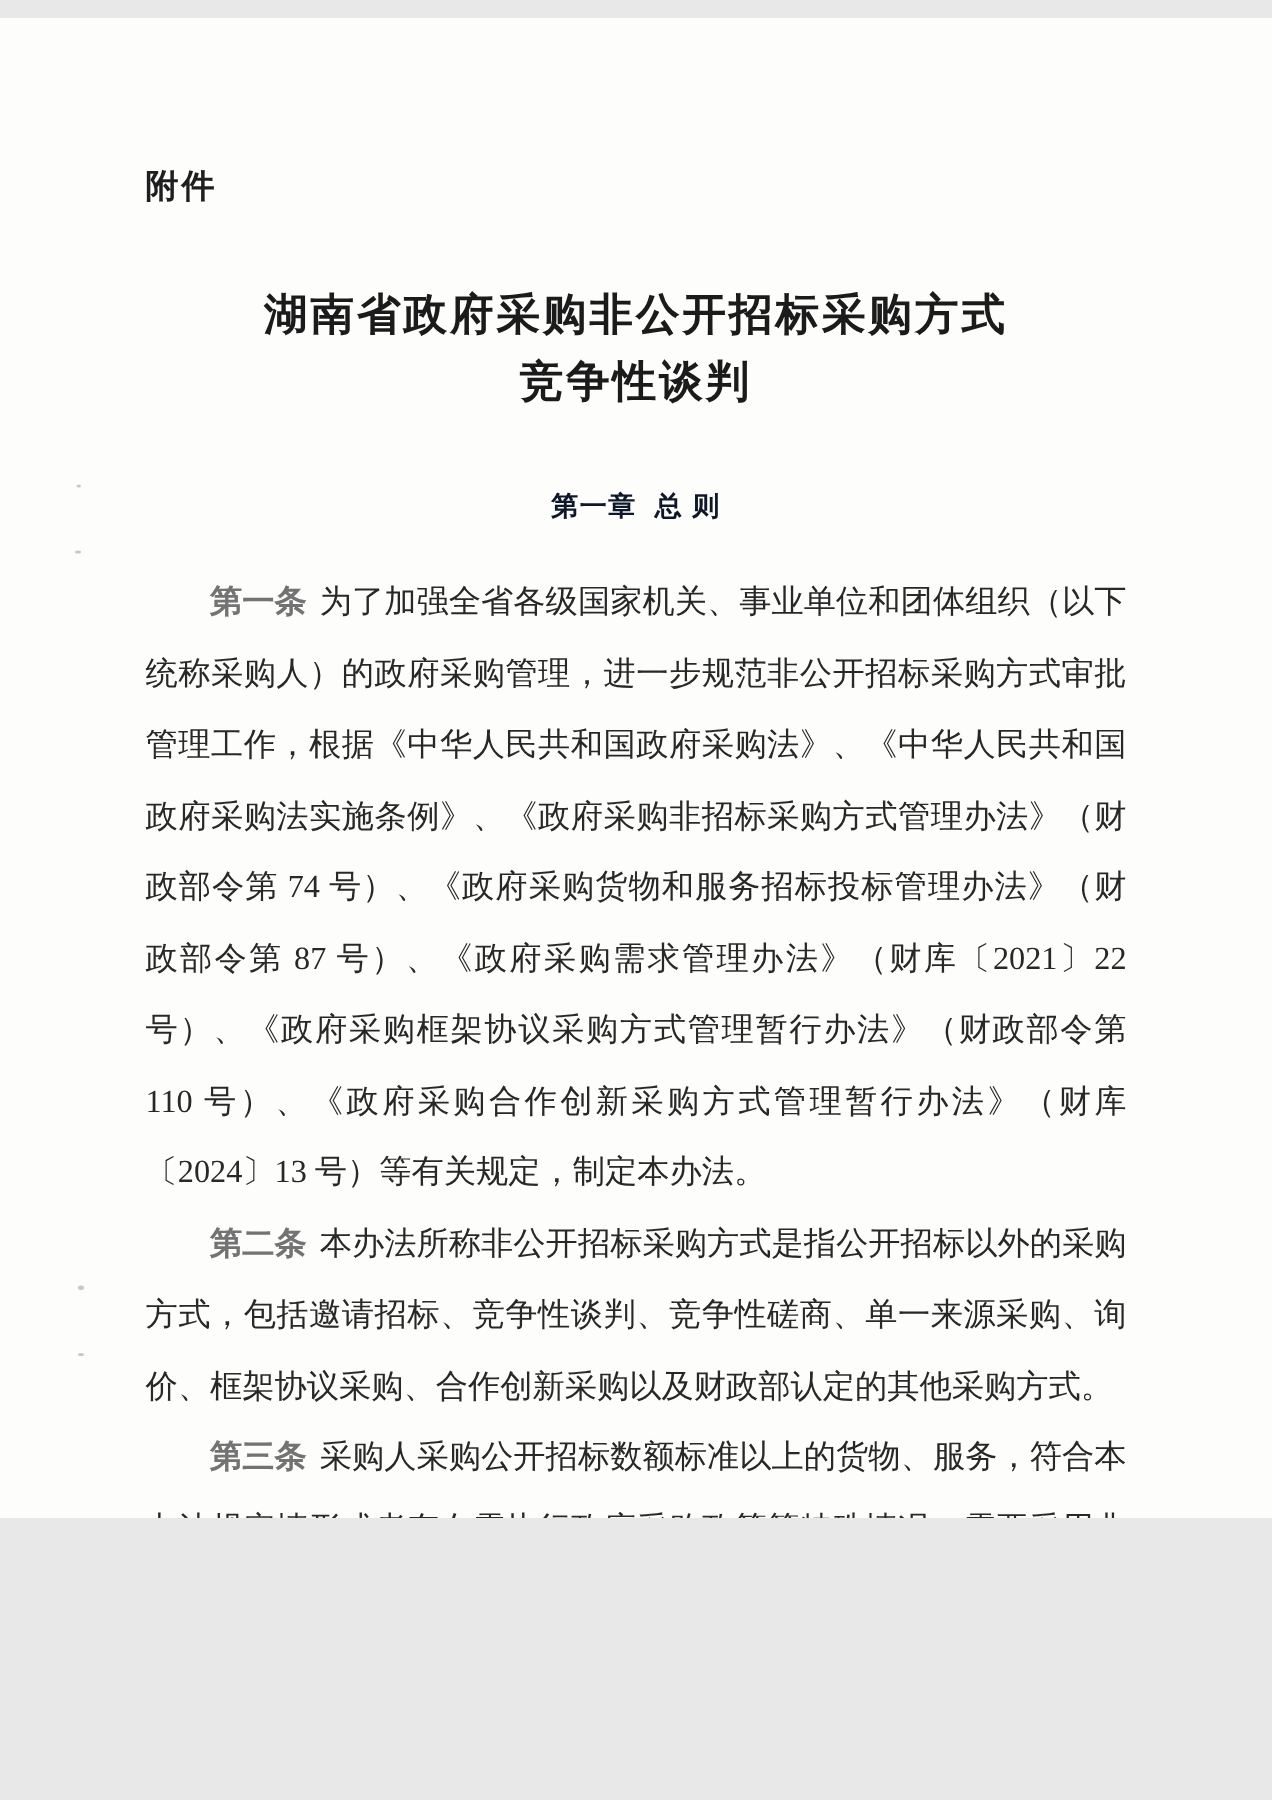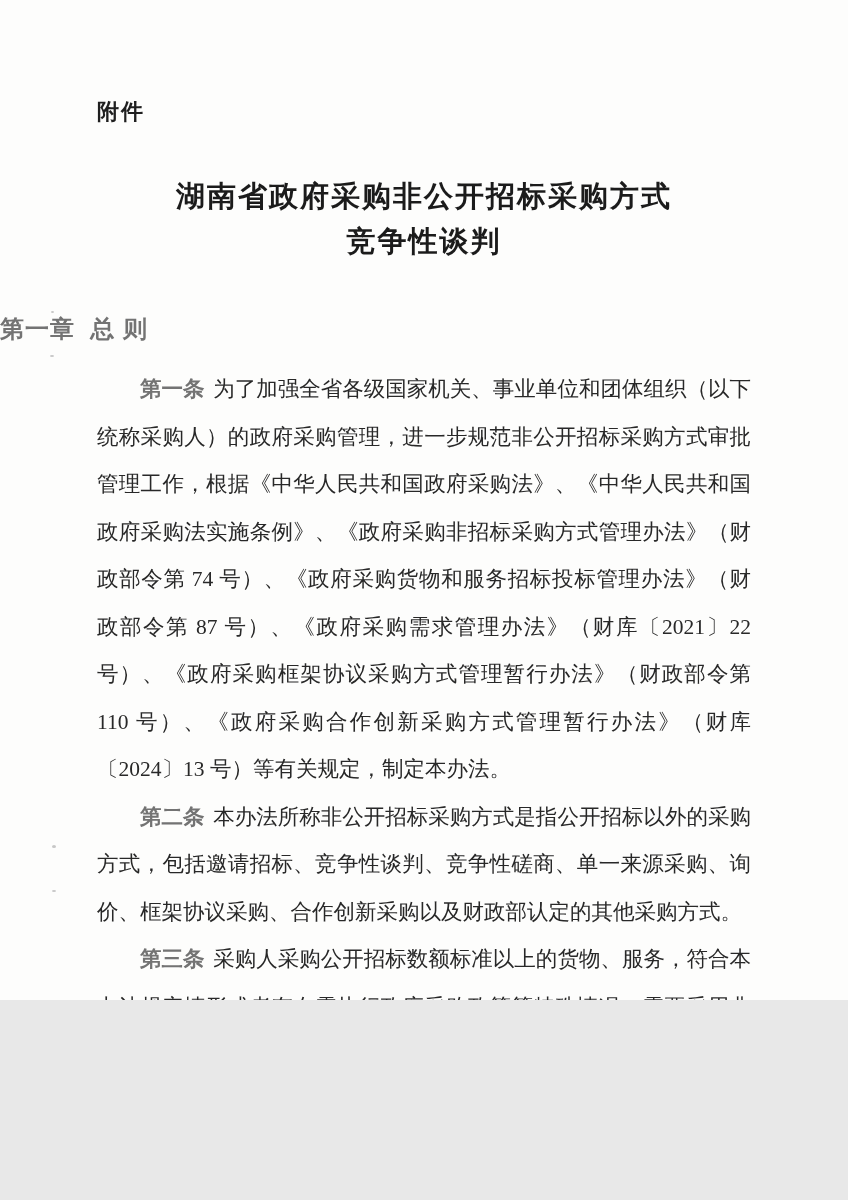--- a/index.html
+++ b/index.html
@@ -4,21 +4,21 @@
 <style>
   html, body {
     margin: 0;
     padding: 0;
     background: #e8e8e8;
   }
   .page {
     position: relative;
     width: 848px;
     height: 1000px;
-    margin: 0 auto;
+    margin: 12px auto;
     background: #fdfdfc;
     overflow: hidden;
     color: #262626;
     font-family: "Liberation Serif", "DejaVu Serif", serif;
   }
   .attachment-label {
     position: absolute;
     left: 97px;
     top: 97px;
     font-family: "Liberation Sans", "DejaVu Sans", sans-serif;
@@ -31,31 +31,31 @@
     position: absolute;
     left: 0;
     right: 0;
     top: 176px;
     text-align: center;
     font-size: 29px;
     line-height: 45px;
     font-weight: 700;
     color: #1b1b1b;
     letter-spacing: 2px;
-    font-family: Liberation Mono, monospace;
   }
   .chapter-heading {
     position: absolute;
     left: 0;
     right: 0;
     top: 313px;
+    text-align: center;
     font-family: "Liberation Sans", "DejaVu Sans", sans-serif;
-    font-size: 24px;
+    font-size: 18px;
     font-weight: 700;
-    color: #737373;
+    color: #0f172a;
     letter-spacing: 1px;
     white-space: pre;
   }
   .doc-body {
     position: absolute;
     left: 97px;
     top: 366px;
     width: 654px;
     font-size: 21.5px;
     line-height: 47.5px;

